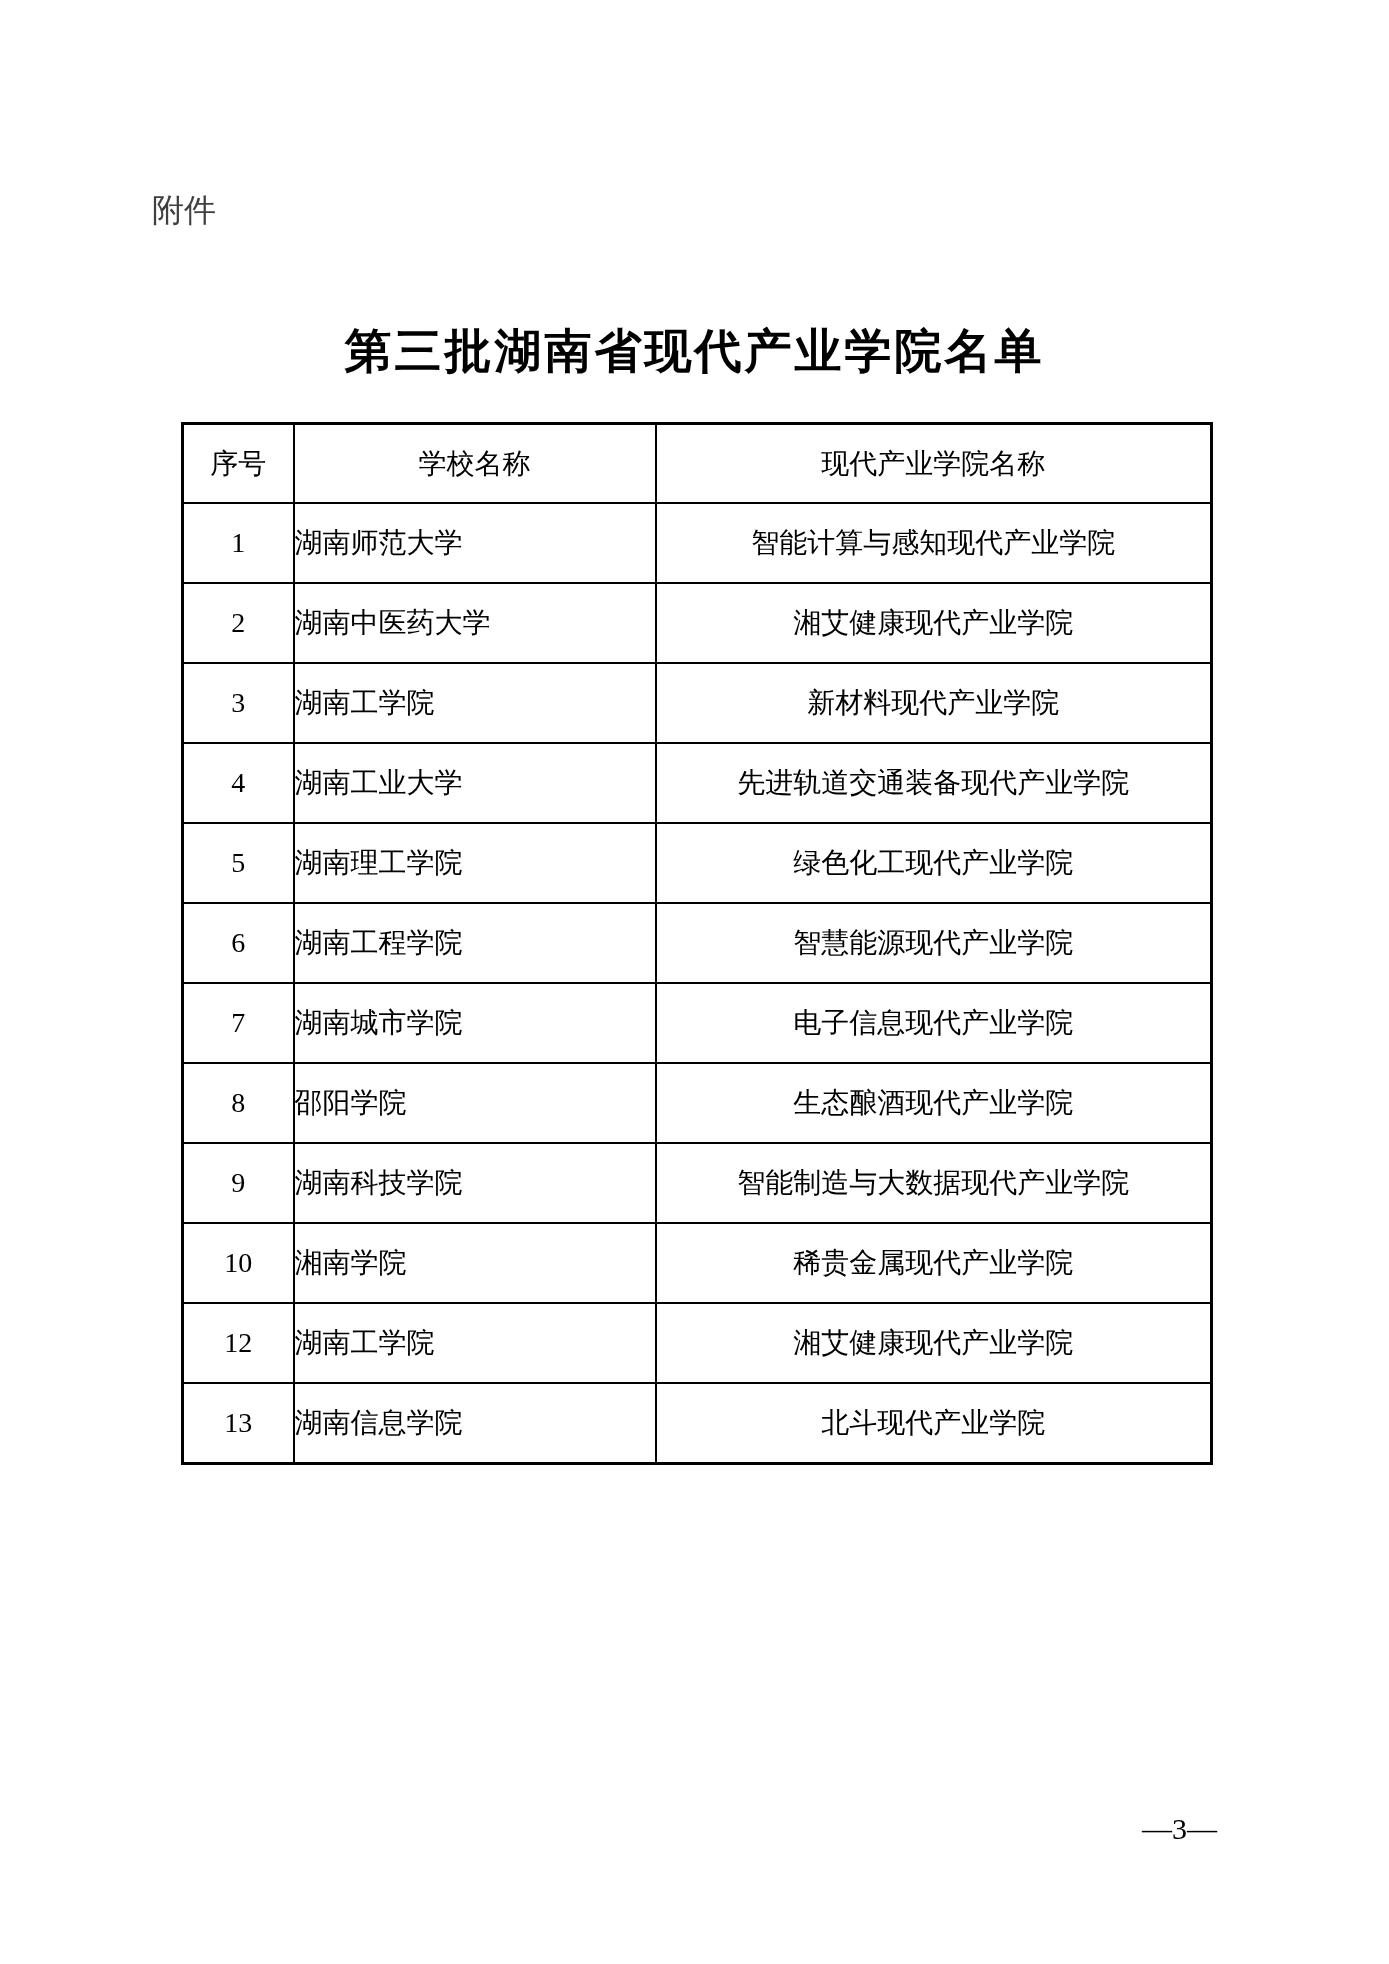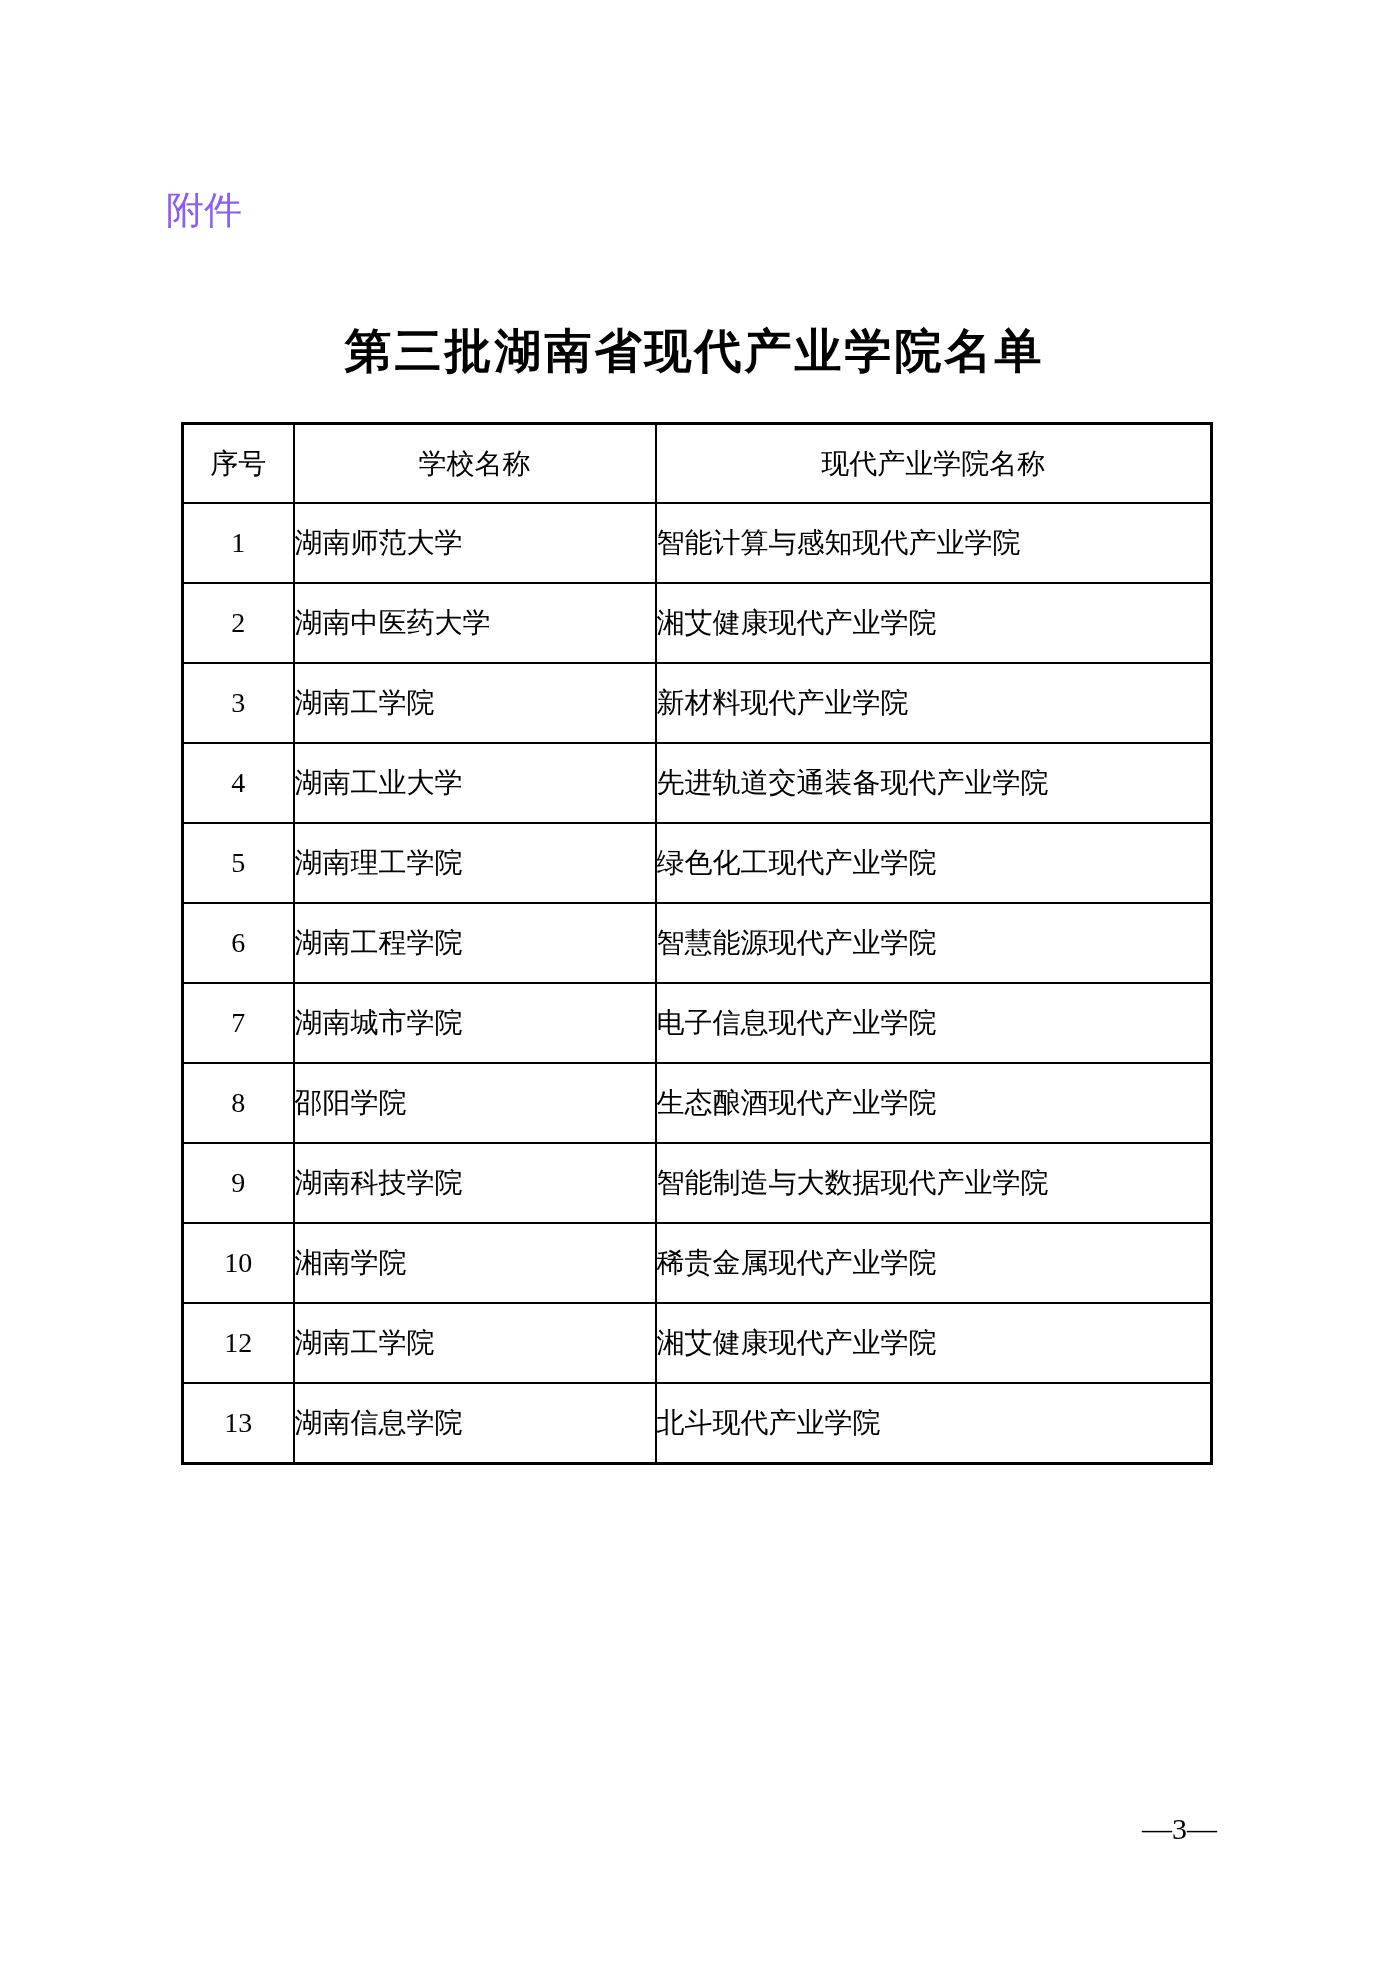--- a/index.html
+++ b/index.html
@@ -11,25 +11,25 @@
     position: relative;
     width: 1389px;
     height: 1964px;
     background: #ffffff;
     color: #000000;
     font-family: "Liberation Serif", "DejaVu Serif", serif;
     overflow: hidden;
   }
   .attachment-label {
     position: absolute;
-    left: 166px;
+    left: 152px;
     top: 188px;
-    font-size: 38px;
+    font-size: 32px;
     line-height: 44px;
-    color: #8b5cf6;
+    color: #404040;
   }
   .doc-title {
     position: absolute;
     left: 0;
     top: 276px;
     width: 100%;
     text-align: center;
     font-size: 47px;
     font-weight: bold;
     letter-spacing: 3px;
@@ -57,21 +57,21 @@
     font-weight: normal;
     padding: 0;
     vertical-align: middle;
     overflow: hidden;
     white-space: nowrap;
   }
   table.list-table thead th { height: 77px; text-align: center; }
   table.list-table tbody tr { height: 80px; }
   td.cell-no { text-align: center; }
   td.cell-school { text-align: left; padding-left: 21px; }
-  td.cell-college { text-align: left; padding-left: 15px; margin-top: 25px; }
+  td.cell-college { text-align: center; padding-left: 15px; margin-top: 25px; }
   .page-number {
     position: absolute;
     left: 1142px;
     top: 1812px;
     font-size: 30px;
     color: #000000;
     white-space: nowrap;
   }
 </style>
 </head>

